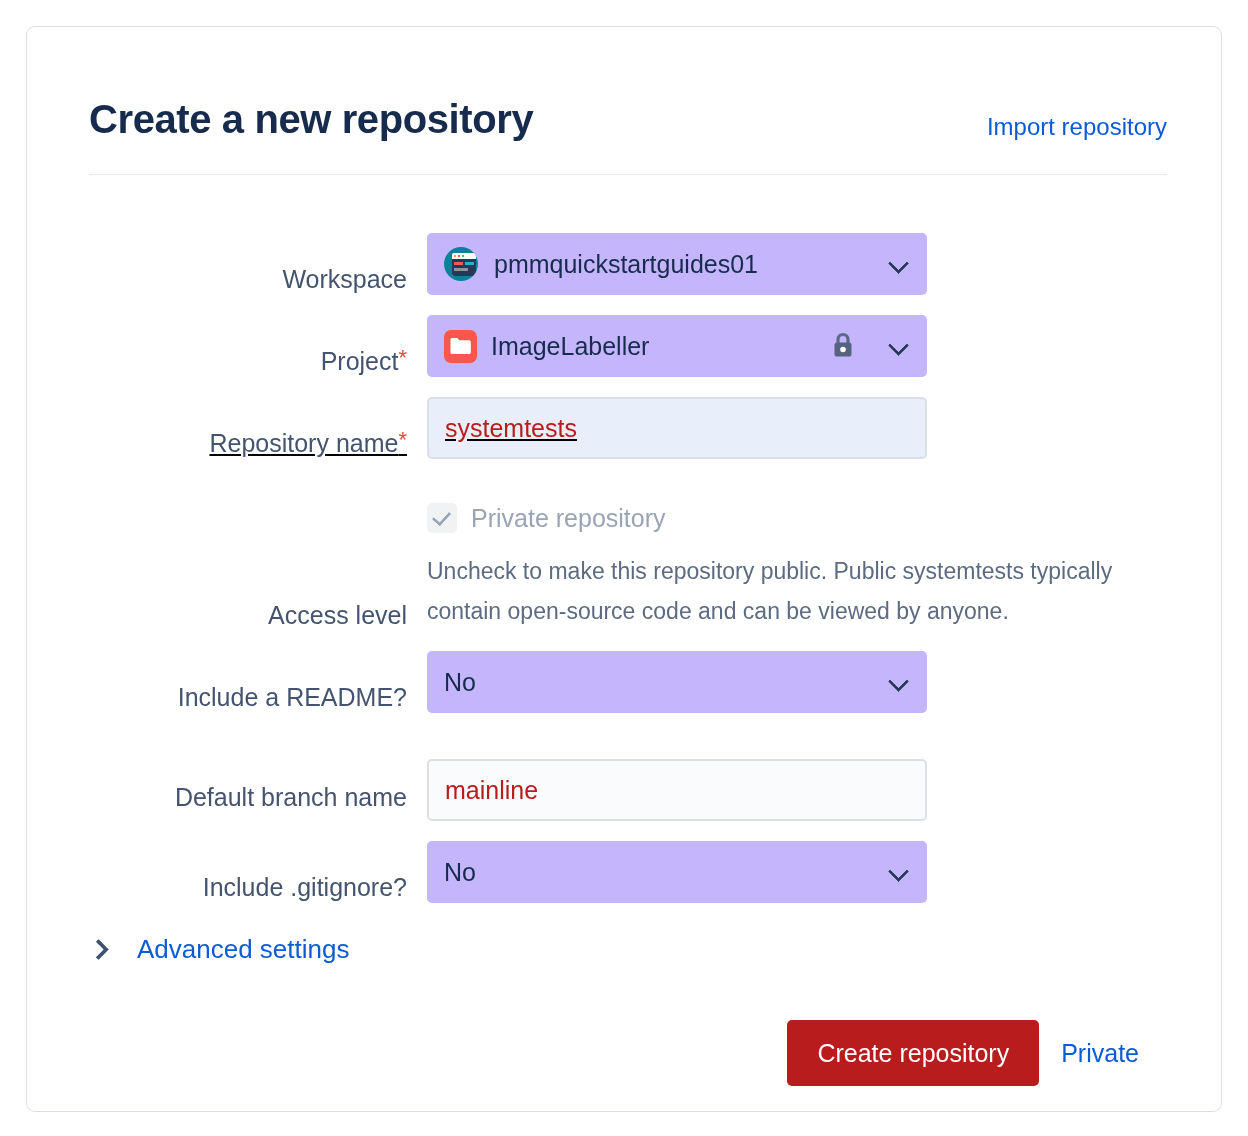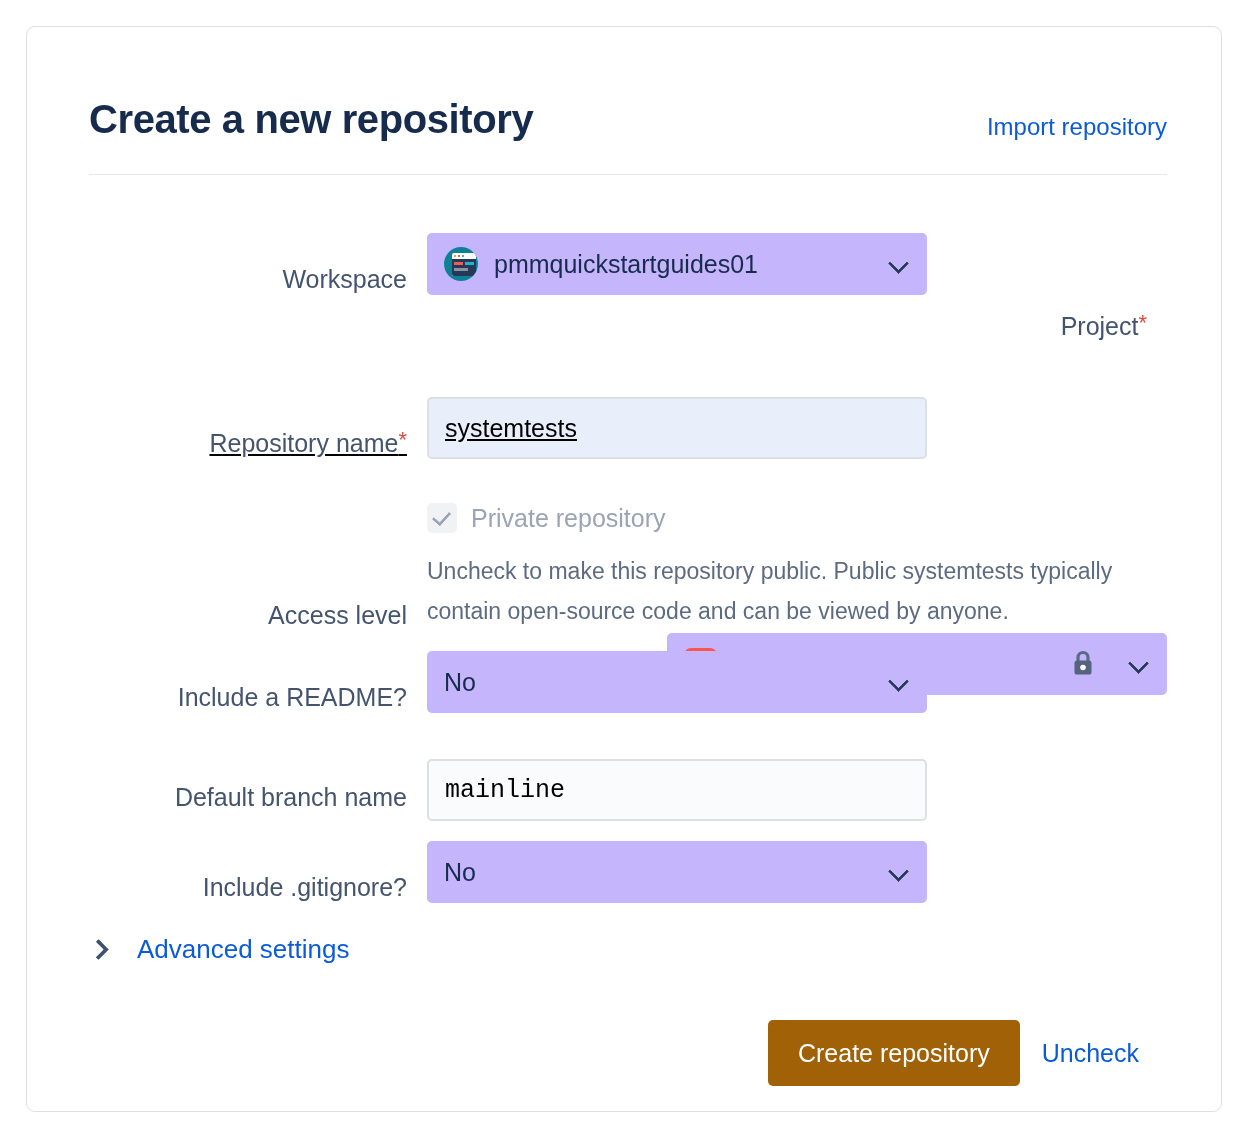--- a/index.html
+++ b/index.html
@@ -209,34 +209,33 @@
     position: relative;
   }
 
   
   .text-input {
     width: 500px;
     height: 62px;
     box-sizing: border-box;
     border-radius: 5px;
     font-size: 25px;
-    color: #000000;
+    color: #b91c1c;
     padding: 0 16px;
     font-family: "Liberation Sans", sans-serif;
     outline: none;
     display: block;
   }
   .text-input.focused {
     background: #e9eefb;
     border: 2px solid #dcdfe4;
   }
   .text-input.plain {
     background: #fafbfc;
     border: 2px solid #dcdfe4;
-    font-family: Liberation Mono, monospace;
   }
 
   
   .checkline {
     display: flex;
     align-items: center;
     height: 38px;
     padding-top: 2px;
   }
   .checkbox {
@@ -312,21 +311,21 @@
 
   
   .footer {
     position: absolute;
     right: 82px;
     top: 993px;
     display: flex;
     align-items: center;
   }
   .btn-primary {
-    background: #a16207;
+    background: #b91c1c;
     color: #ffffff;
     border: none;
     border-radius: 5px;
     height: 66px;
     padding: 0 30px;
     font-size: 25px;
     font-family: "Liberation Sans", sans-serif;
     cursor: pointer;
     line-height: 66px;
     white-space: nowrap;
@@ -368,21 +367,21 @@
                 <span class="bar2"></span>
                 <span class="bar3"></span>
               </span>
             </span>
             <span class="value">pmmquickstartguides01</span>
             <span class="chev-down"></span>
           </div>
         </div>
       </div>
 
-      <div class="row" style="height:82px;flex-direction:column;">
+      <div class="row" style="height:82px;">
         <div class="label" style="padding-top:15px;">
           <span>Project</span><span class="req">*</span>
         </div>
         <div class="control">
           <div class="select">
             <span class="proj-icon">
               <svg width="21" height="19" viewBox="0 0 21 19" aria-hidden="true">
                 <path d="M0.5 2.6a1.6 1.6 0 0 1 1.6-1.6h5.1l2.1 2.3h9.9a1.6 1.6 0 0 1 1.6 1.6v10.5a1.6 1.6 0 0 1-1.6 1.6H2.1A1.6 1.6 0 0 1 .5 15.4V2.6z" fill="#ffffff"></path>
               </svg>
             </span>
@@ -450,17 +449,17 @@
 
     </div>
 
     <div class="advanced">
       <span class="chev-right"></span>
       <span class="advanced-label">Advanced settings</span>
     </div>
 
     <div class="footer">
       <button class="btn-primary">Create repository</button>
-      <button class="btn-link">Uncheck</button>
+      <button class="btn-link">Private</button>
     </div>
 
   </div>
 </div>
 
 </body></html>

